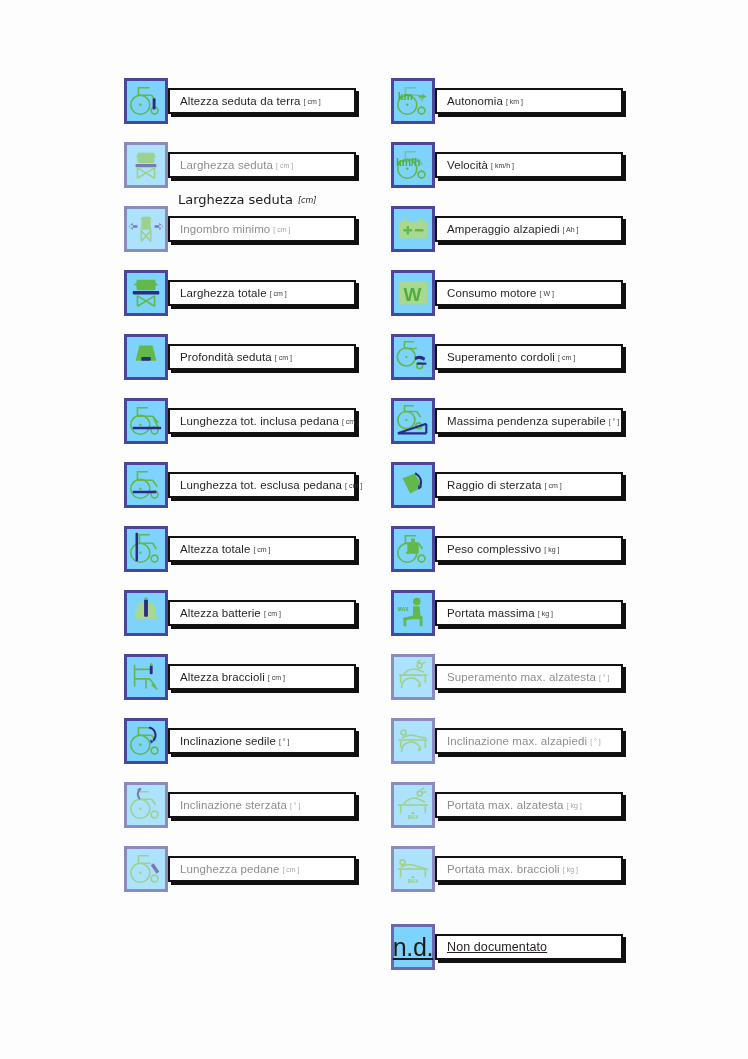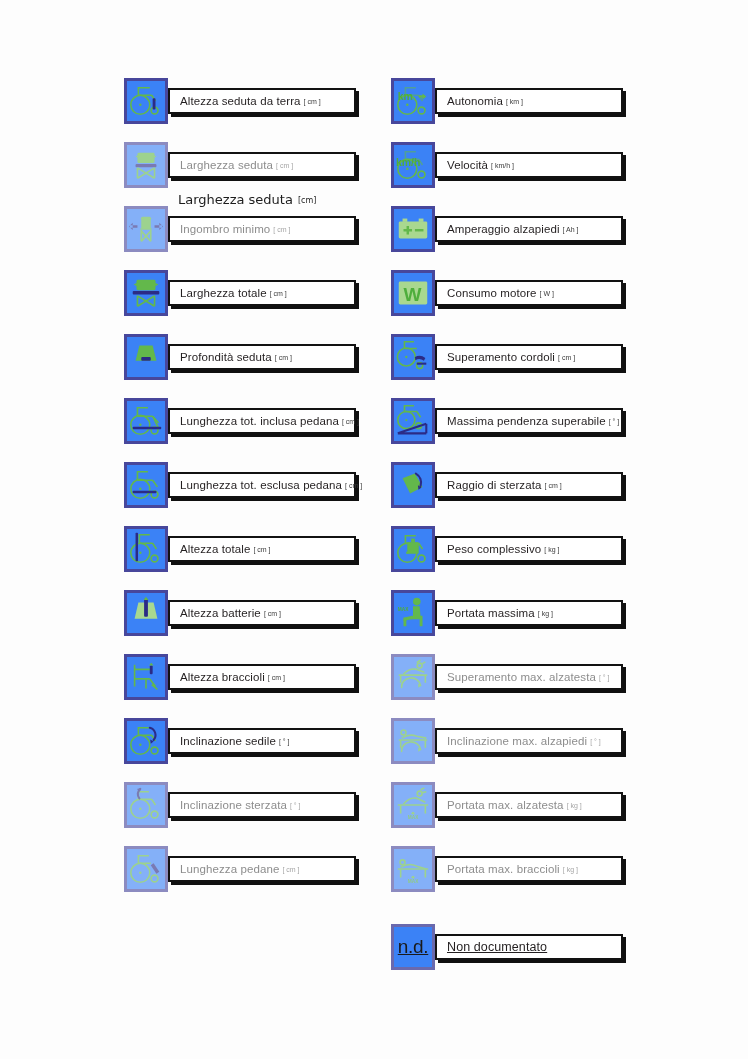--- a/index.html
+++ b/index.html
@@ -32,21 +32,21 @@
     height: 64px;
   }
   
   .icon-tile {
     position: absolute;
     left: 0;
     top: 0;
     width: 44px;
     height: 46px;
     border: 3px solid #48479b;
-    background: #3b82f6;
+    background: #7dd3fc;
     box-sizing: border-box;
     display: flex;
     align-items: center;
     justify-content: center;
     z-index: 2;
   }
   .icon-tile svg { display:block; }
 
   
   .label-bar {
@@ -90,28 +90,29 @@
     font-size: 13px;
     color: #1c1c1c;
     white-space: nowrap;
     z-index: 5;
     font-family: "DejaVu Sans", sans-serif;
   }
   #overlay-caption .unit {
     font-size: 8px;
     margin-left: 5px;
     vertical-align: 1px;
+    font-style: italic;
   }
 
   
   .nd-tile {
     border-color: #6a69ad;
   }
   .nd-text {
-    font-size: 19px;
+    font-size: 25px;
     color: #1a1a1a;
     font-family: "Liberation Sans", sans-serif;
     letter-spacing: -0.3px;
     text-decoration: underline;
   }
   .nd-row .label-bar .label-text { font-size: 12.5px; text-decoration: underline; }
 
   
   .g  { stroke:#63b84b; fill:none; stroke-width:1.7; }
   .gf { fill:#63b84b; stroke:none; }

